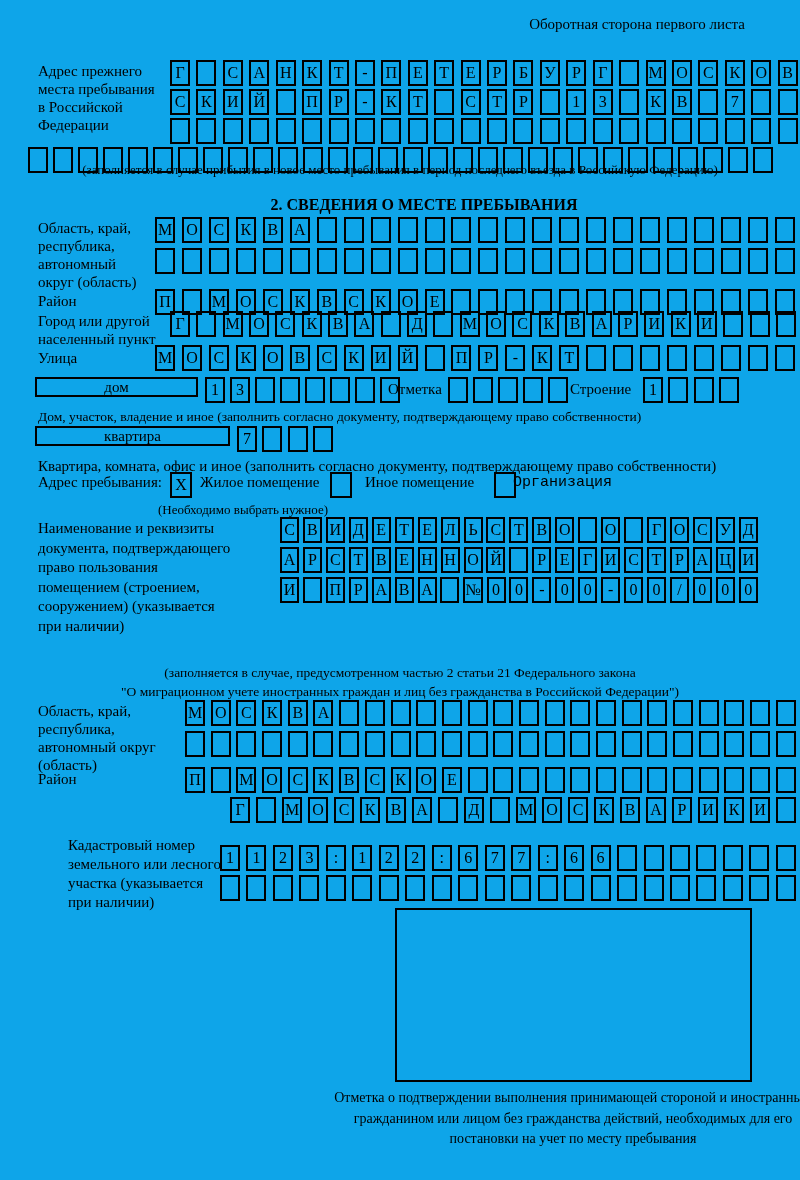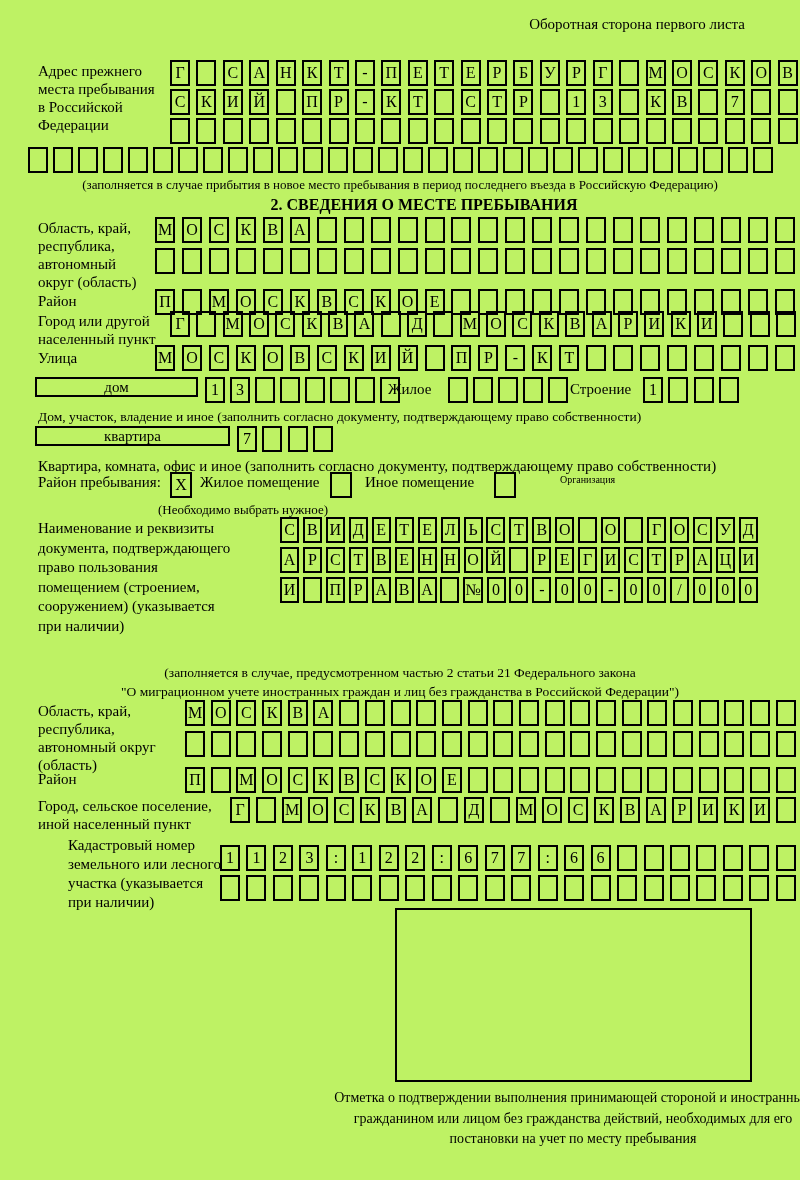--- a/index.html
+++ b/index.html
@@ -1,16 +1,16 @@
 <!DOCTYPE html>
 <html><head>
 <meta charset="utf-8">
 <style>
   html,body{margin:0;padding:0;background:#fff;}
-  .page{position:relative;width:800px;height:1180px;background:#bef264;color:#000;
+  .page{position:relative;width:800px;height:1180px;background:#0ea5e9;color:#000;
         font-family:"Liberation Serif",serif;overflow:hidden;}
   .abs{position:absolute;}
   .lbl{font-size:15px;line-height:18px;white-space:pre-line;}
   .cellrow{display:flex;justify-content:space-between;}
   .cell{flex:0 0 20px;height:26px;border:2px solid #000;box-sizing:border-box;
         display:flex;align-items:center;justify-content:center;font-size:16px;line-height:1;}
   .row-doc .cell{flex:0 0 19px;}
   .widebox{border:2px solid #000;box-sizing:border-box;height:20px;
            display:flex;align-items:center;justify-content:center;font-size:15px;}
   .checkbox{width:22px;height:26px;border:2px solid #000;box-sizing:border-box;
@@ -134,21 +134,21 @@
       <span class="cell"></span>
       <span class="cell"></span>
       <span class="cell"></span>
       <span class="cell"></span>
       <span class="cell"></span>
       <span class="cell"></span>
       <span class="cell"></span>
       <span class="cell"></span>
       <span class="cell"></span>
     </div>
-  <div class="abs note center" style="top:177px;">(заполняется в случае прибытия в новое место пребывания в период последнего въезда в Российскую Федерацию)</div>
+  <div class="abs note center" style="top:162px;">(заполняется в случае прибытия в новое место пребывания в период последнего въезда в Российскую Федерацию)</div>
 
   <div class="abs center bold" style="top:196px;font-size:16px;">2. СВЕДЕНИЯ О МЕСТЕ ПРЕБЫВАНИЯ</div>
 
   <div class="abs lbl" style="left:38px;top:219px;">Область, край,
 республика,
 автономный
 округ (область)</div>
   <div class="abs cellrow" style="left:155px;top:217px;width:640px;">
       <span class="cell">М</span>
       <span class="cell">О</span>
@@ -291,21 +291,21 @@
   <div class="abs cellrow" style="left:205px;top:377px;width:195px;">
       <span class="cell">1</span>
       <span class="cell">3</span>
       <span class="cell"></span>
       <span class="cell"></span>
       <span class="cell"></span>
       <span class="cell"></span>
       <span class="cell"></span>
       <span class="cell"></span>
     </div>
-  <div class="abs" style="left:388px;top:381px;font-size:15px;">Жилое</div>
+  <div class="abs" style="left:388px;top:381px;font-size:15px;">Отметка</div>
   <div class="abs cellrow" style="left:448px;top:377px;width:120px;">
       <span class="cell"></span>
       <span class="cell"></span>
       <span class="cell"></span>
       <span class="cell"></span>
       <span class="cell"></span>
     </div>
   <div class="abs" style="left:570px;top:381px;font-size:15px;">Строение</div>
   <div class="abs cellrow" style="left:643px;top:377px;width:96px;">
       <span class="cell">1</span>
@@ -317,27 +317,27 @@
 
   <div class="abs widebox" style="left:35px;top:426px;width:195px;">квартира</div>
   <div class="abs cellrow" style="left:237px;top:426px;width:96px;">
       <span class="cell">7</span>
       <span class="cell"></span>
       <span class="cell"></span>
       <span class="cell"></span>
     </div>
   <div class="abs note" style="left:38px;top:458px;font-size:15px;">Квартира, комната, офис и иное (заполнить согласно документу, подтверждающему право собственности)</div>
 
-  <div class="abs" style="left:38px;top:474px;font-size:15px;">Район пребывания:</div>
+  <div class="abs" style="left:38px;top:474px;font-size:15px;">Адрес пребывания:</div>
   <div class="abs checkbox" style="left:170px;top:472px;">X</div>
   <div class="abs" style="left:200px;top:474px;font-size:15px;">Жилое помещение</div>
   <div class="abs checkbox" style="left:330px;top:472px;"></div>
   <div class="abs" style="left:365px;top:474px;font-size:15px;">Иное помещение</div>
   <div class="abs checkbox" style="left:494px;top:472px;"></div>
-  <div class="abs" style="left:560px;top:474px;font-size:10px;">Организация</div>
+  <div class="abs" style="left:513px;top:474px;font-size:15px;font-family:Liberation Mono, monospace;">Организация</div>
   <div class="abs note" style="left:158px;top:502px;">(Необходимо выбрать нужное)</div>
 
   <div class="abs lbl" style="left:38px;top:519px;line-height:19.5px;">Наименование и реквизиты
 документа, подтверждающего
 право пользования
 помещением (строением,
 сооружением) (указывается
 при наличии)</div>
   <div class="abs cellrow row-doc" style="left:280px;top:517px;width:478px;">
       <span class="cell">С</span>
@@ -490,22 +490,20 @@
       <span class="cell"></span>
       <span class="cell"></span>
       <span class="cell"></span>
       <span class="cell"></span>
       <span class="cell"></span>
       <span class="cell"></span>
       <span class="cell"></span>
       <span class="cell"></span>
     </div>
 
-  <div class="abs lbl" style="left:38px;top:797px;">Город, сельское поселение,
-иной населенный пункт</div>
   <div class="abs cellrow" style="left:230px;top:797px;width:566px;">
       <span class="cell">Г</span>
       <span class="cell"></span>
       <span class="cell">М</span>
       <span class="cell">О</span>
       <span class="cell">С</span>
       <span class="cell">К</span>
       <span class="cell">В</span>
       <span class="cell">А</span>
       <span class="cell"></span>

